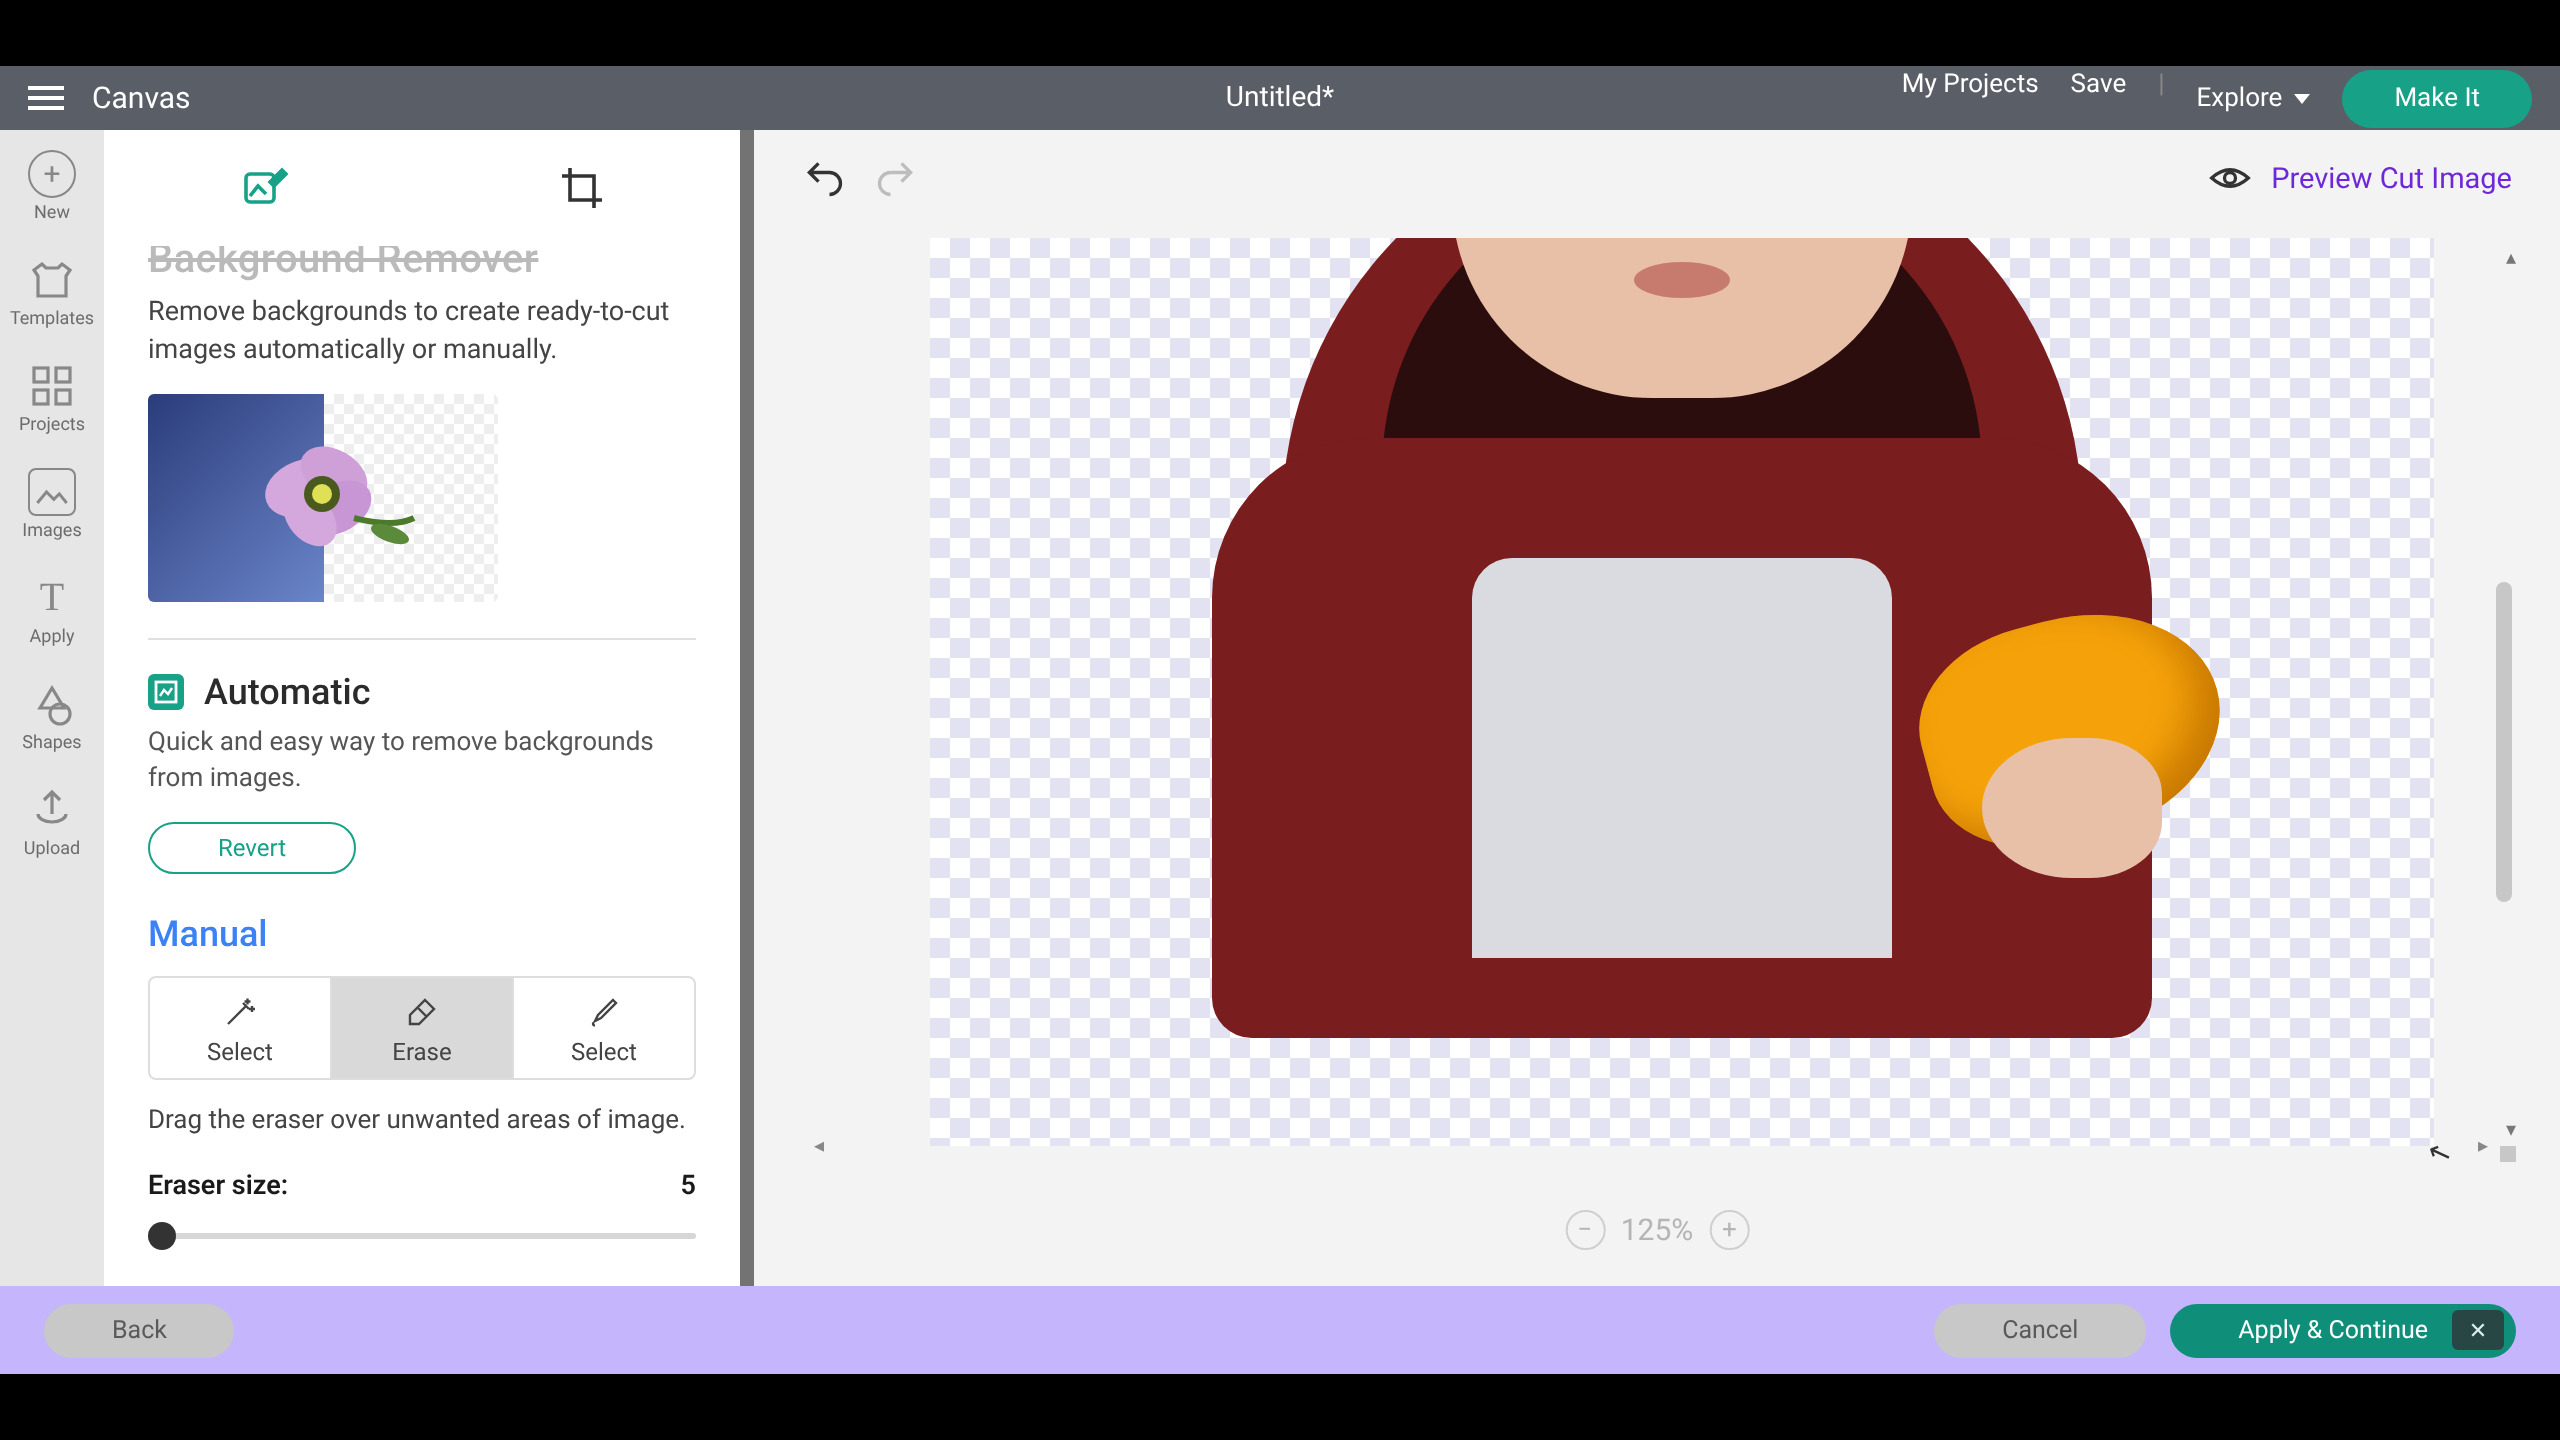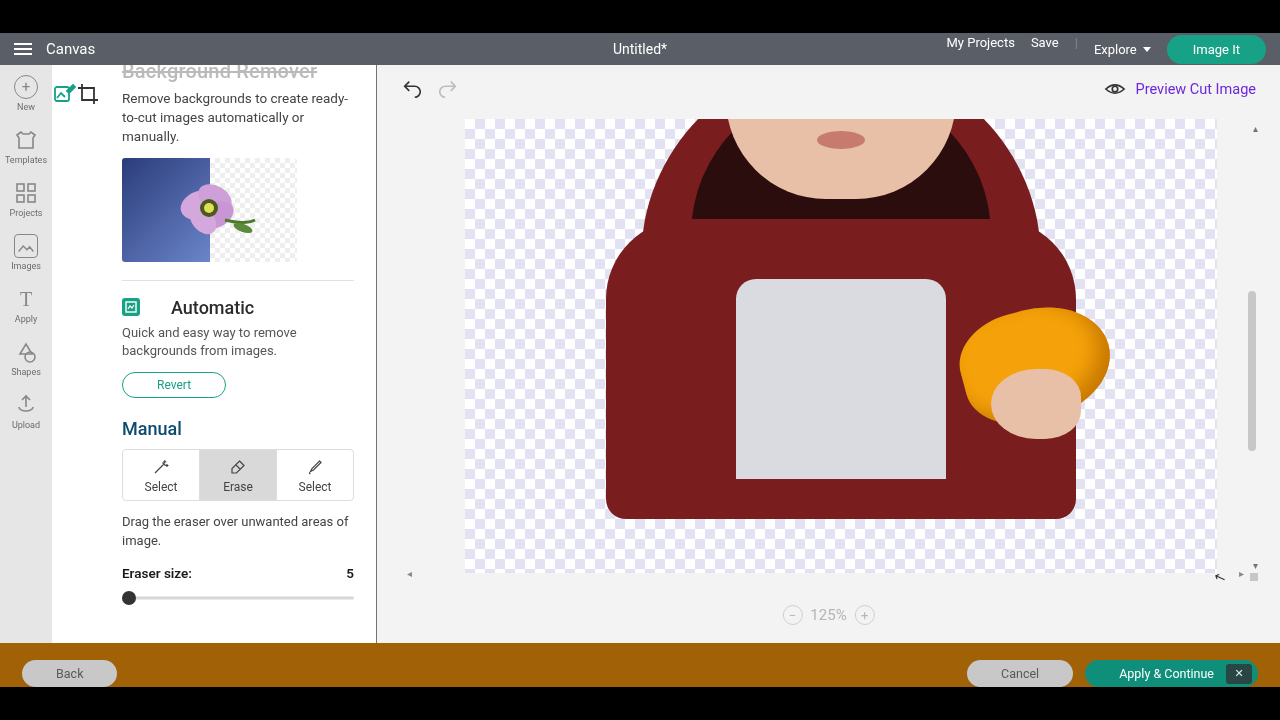--- a/index.html
+++ b/index.html
@@ -24,21 +24,21 @@
 
 .rail { width: 52px; background: #e6e6e6; display: flex; flex-direction: column; align-items: center; padding-top: 10px; gap: 16px; }
 .rail-item { display: flex; flex-direction: column; align-items: center; gap: 3px; color: #6c6c6c; cursor: pointer; }
 .rail-item .ic { width: 24px; height: 24px; border: 1.5px solid #888; border-radius: 50%; display: flex; align-items: center; justify-content: center; font-size: 15px; color: #888; }
 .rail-item .ic.square { border-radius: 4px; }
 .rail-item .ic.noborder { border: none; }
 .rail-item .lbl { font-size: 9px; }
 .rail-new .ic { border-radius: 50%; }
 
 
-.sidepanel { width: 325px; background: #fff; display: flex; flex-direction: row; border-right: 1px solid #737373; }
+.sidepanel { width: 325px; background: #fff; display: flex; flex-direction: column; border-right: 7px solid #737373; }
 .tabrow { height: 58px; display: flex; }
 .tabrow .tab { flex: 1; display: flex; align-items: center; justify-content: center; cursor: pointer; }
 .tab svg { width: 24px; height: 24px; }
 
 .panel-scroll { flex: 1; overflow-y: auto; position: relative; padding: 0 22px 20px 22px; }
 .panel-scroll::-webkit-scrollbar { width: 10px; }
 .panel-scroll::-webkit-scrollbar-thumb { background: #cfcfcf; border-radius: 5px; }
 .panel-scroll::-webkit-scrollbar-button { height: 12px; background: #f0f0f0; }
 
 .bgremove-title { font-size: 20px; font-weight: 500; color: #777; margin-bottom: 6px; margin-top: -6px; text-decoration: line-through; opacity: 0.5; letter-spacing: 0.2px; }
@@ -46,25 +46,25 @@
 
 .flower-demo { width: 175px; height: 104px; position: relative; margin-bottom: 18px; border-radius: 3px; overflow: hidden; }
 .flower-demo .half-left { position: absolute; left: 0; top: 0; width: 50%; height: 100%; background: linear-gradient(135deg, #2b3c7a 0%, #6a85c9 100%); }
 .flower-demo .half-right { position: absolute; right: 0; top: 0; width: 50%; height: 100%; background-image: linear-gradient(45deg, #eee 25%, transparent 25%), linear-gradient(-45deg, #eee 25%, transparent 25%), linear-gradient(45deg, transparent 75%, #eee 75%), linear-gradient(-45deg, transparent 75%, #eee 75%); background-size: 10px 10px; background-position: 0 0, 0 5px, 5px -5px, -5px 0px; background-color: #fff; }
 .flower { position: absolute; left: 50%; top: 50%; transform: translate(-50%, -50%); }
 
 .hr { height: 1px; background: #e0e0e0; margin: 0 0 16px 0; }
 
 .auto-head { display: flex; align-items: center; gap: 10px; margin-bottom: 6px; }
 .auto-badge { width: 18px; height: 18px; background: #17a187; border-radius: 3px; display: flex; align-items: center; justify-content: center; }
-.auto-head .t { font-size: 18px; font-weight: 500; color: #2b2b2b; margin-left: 21px; }
+.auto-head .t { font-size: 18px; font-weight: 500; color: #2b2b2b; }
 .auto-desc { font-size: 13px; color: #555; line-height: 1.4; margin-bottom: 12px; }
 .revert-btn { display: inline-block; border: 1.5px solid #17a187; color: #17a187; font-size: 12px; padding: 5px 34px; border-radius: 14px; cursor: pointer; margin-bottom: 20px; }
 
-.manual-title { font-size: 18px; font-weight: 500; color: #0c4a6e; margin-bottom: 10px; }
+.manual-title { font-size: 18px; font-weight: 500; color: #3b82f6; margin-bottom: 10px; }
 .tool-seg { display: flex; border: 1px solid #ddd; border-radius: 4px; overflow: hidden; margin-bottom: 12px; }
 .tool-seg .seg { flex: 1; display: flex; flex-direction: column; align-items: center; gap: 4px; padding: 8px 0 6px 0; cursor: pointer; font-size: 12px; color: #444; }
 .tool-seg .seg.active { background: #d9d9d9; }
 .tool-seg .seg + .seg { border-left: 1px solid #ddd; text-align: center; }
 .tool-seg svg { width: 18px; height: 18px; }
 
 .manual-desc { font-size: 13px; color: #444; line-height: 1.45; margin-bottom: 14px; }
 .eraser-row { display: flex; justify-content: space-between; font-size: 13.5px; font-weight: 600; color: #1a1a1a; margin-bottom: 8px; }
 .slider { position: relative; height: 18px; }
 .slider .track { position: absolute; top: 50%; left: 0; right: 0; height: 3px; background: #d6d6d6; border-radius: 2px; transform: translateY(-50%); }
@@ -98,21 +98,21 @@
 .hscroll-l { position: absolute; left: 12px; bottom: 64px; font-size: 10px; color: #888; }
 .hscroll-r { position: absolute; right: 18px; bottom: 64px; font-size: 10px; color: #888; }
 .hscroll-thumb { position: absolute; right: 4px; bottom: 62px; width: 8px; height: 8px; background: #c7c7c7; }
 
 .zoom { position: absolute; left: 50%; bottom: 18px; transform: translateX(-50%); display: flex; align-items: center; gap: 8px; color: #b5b5b5; font-size: 15px; }
 .zoom .zb { width: 20px; height: 20px; border: 1.5px solid #cfcfcf; border-radius: 50%; display: flex; align-items: center; justify-content: center; font-size: 13px; cursor: pointer; }
 
 .cursor-fake { position: absolute; right: 36px; bottom: 58px; font-size: 14px; color: #333; transform: rotate(-20deg); }
 
 
-.bottombar { height: 44px; background: #a16207; display: flex; align-items: flex-end; padding: 0 22px; gap: 12px; }
+.bottombar { height: 44px; background: #c4b5fd; display: flex; align-items: center; padding: 0 22px; gap: 12px; }
 .pill-btn { padding: 6px 34px; border-radius: 16px; font-size: 12.5px; cursor: pointer; }
 .back-btn { background: #c8c8c8; color: #5a5a5a; }
 .cancel-btn { background: #c8c8c8; color: #5a5a5a; margin-left: auto; }
 .apply-btn { background: #0f8f7a; color: #fff; position: relative; padding-right: 44px; }
 .apply-btn .overlay-x { position: absolute; right: 6px; top: 50%; transform: translateY(-50%); width: 26px; height: 20px; background: #2c3a3b; border-radius: 3px; display: flex; align-items: center; justify-content: center; font-size: 11px; opacity: 0.85; }
 </style>
 </head>
 <body>
 
 <div class="app">
@@ -126,21 +126,21 @@
     <div class="brand">Canvas</div>
     <div class="title">Untitled*</div>
     <div class="right">
       <span>My Projects</span>
       <span>Save</span>
       <span class="divider">|</span>
       <span class="explore-wrap">
         <span>Explore</span>
         <span class="chev"></span>
       </span>
-      <span class="makeit-btn">Image It</span>
+      <span class="makeit-btn">Make It</span>
     </div>
   </div>
 
   <div class="main">
 
     <div class="rail">
       <div class="rail-item rail-new">
         <div class="ic">+</div>
         <div class="lbl">New</div>
       </div>

